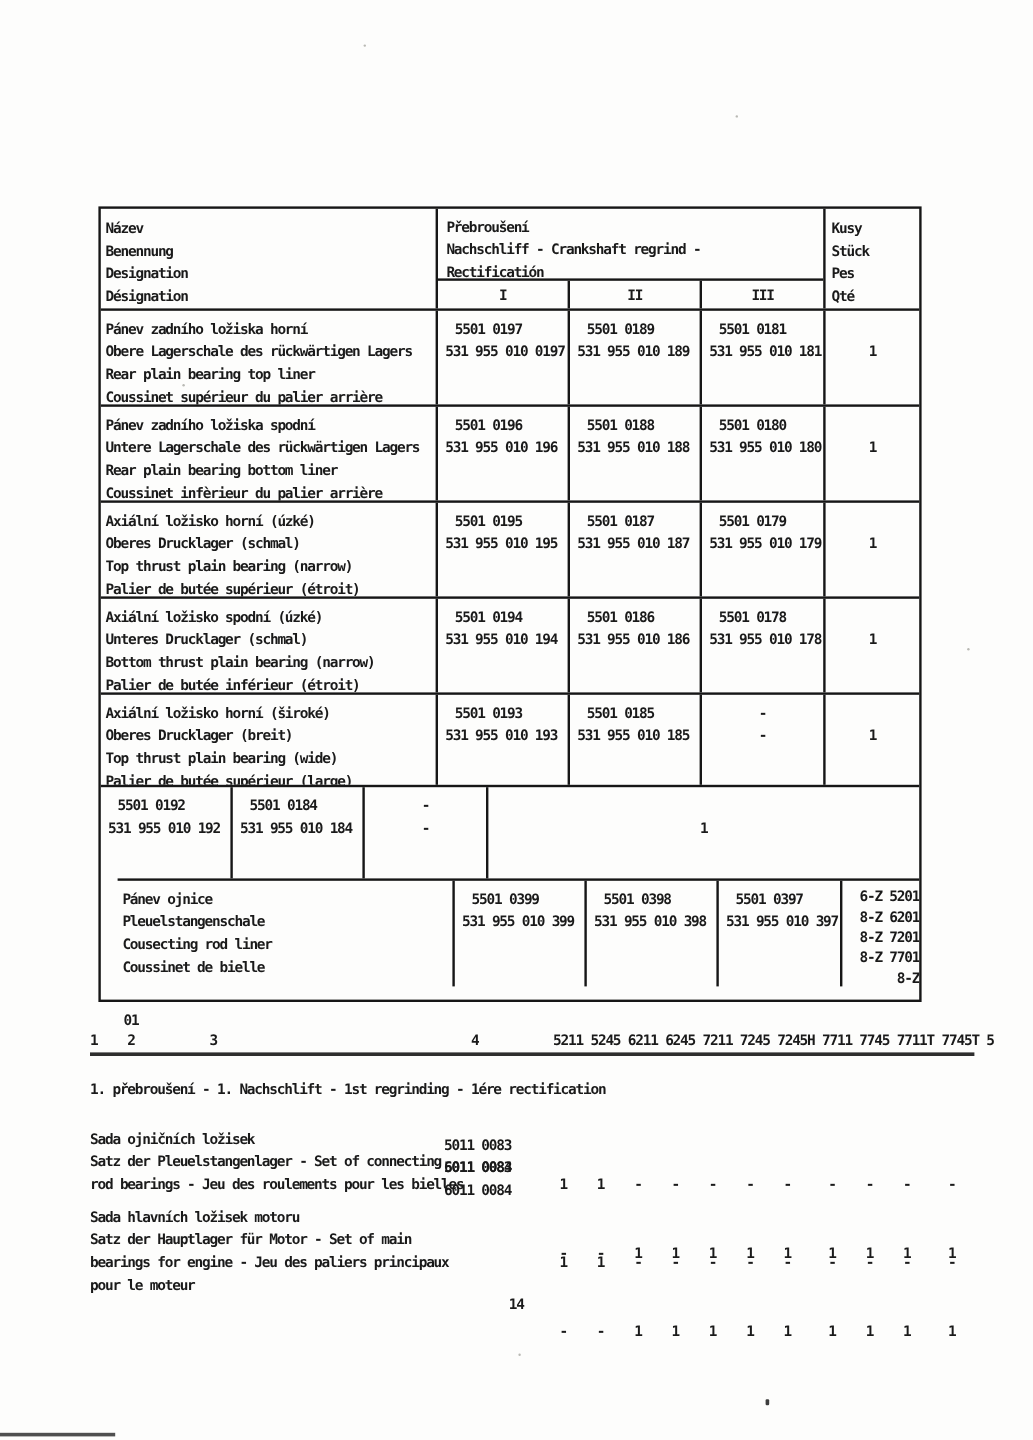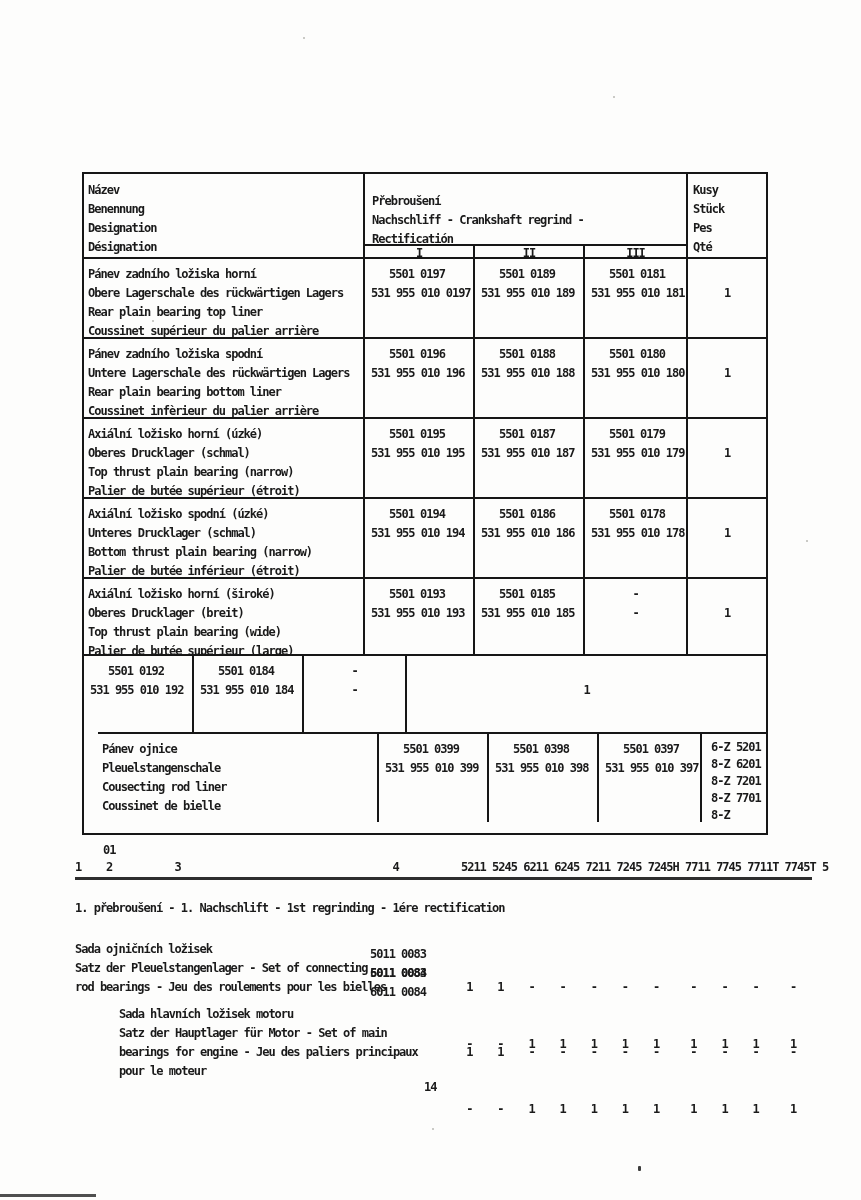--- a/index.html
+++ b/index.html
@@ -15,44 +15,44 @@
     left:82px;top:172px;width:686px;height:663px;
     border:2px solid #161616;box-sizing:border-box;
   }
   .trow{display:flex;box-sizing:border-box;border-top:2px solid #161616;}
   .trow.first{border-top:none;}
   .h94{height:83px;} .h80{height:80px;} .h77{height:77px;} .h78{height:78px;} .h90{height:90px;margin-left:14px;}
   .cell{box-sizing:border-box;border-right:2px solid #161616;line-height:19px;overflow:hidden;}
   .c-name{width:281px;padding:6px 0 0 4px;}
   .c-num{width:110px;padding-top:6px;}
   .c-num3{width:103px;padding-top:6px;}
-  .c-num .l1,.c-num3 .l1{padding-left:24px;}
+  .c-num .l1,.c-num3 .l1{padding-left:14px;}
   .c-num .l2,.c-num3 .l2{padding-left:6px;}
   .c-num3.dash .l1,.c-num3.dash .l2{padding-left:0;text-align:center;}
   .c-qty{flex:1;border-right:none;text-align:center;padding-top:25px;line-height:19px;}
-  .c-qty.multi{text-align:left;padding:5px 0 0 9px;line-height:17px;}
+  .c-qty.multi{text-align:right;padding:5px 0 0 9px;line-height:17px;}
   
   .h-name{width:281px;box-sizing:border-box;border-right:2px solid #161616;padding:7px 0 0 4px;line-height:19px;}
   .h-mid{width:323px;box-sizing:border-box;border-right:2px solid #161616;display:flex;flex-direction:column;}
-  .h-mid-top{height:58px;box-sizing:border-box;padding:6px 0 0 7px;line-height:19px;margin-top:12px;}
+  .h-mid-top{height:58px;box-sizing:border-box;padding:6px 0 0 7px;line-height:19px;}
   .h-mid-bot{flex:1;display:flex;border-top:2px solid #161616;}
   .h-sub{width:110px;box-sizing:border-box;border-right:2px solid #161616;display:flex;align-items:center;justify-content:center;}
   .h-sub.last{width:auto;flex:1;border-right:none;}
   .h-qty{flex:1;padding:7px 0 0 5px;line-height:19px;border-radius:30px;}
   
   .pre{white-space:pre;}
   #strip-prefix{left:75px;top:843px;margin-left:28px;}
   #strip-line{left:75px;top:860px;}
   #strip-rule{left:75px;top:877px;width:737px;height:3px;background:#2e2e2e;}
   #footnote{left:75px;top:901px;}
   .set-names{line-height:19px;}
   .set-parts{line-height:19px;}
   .set-vals{line-height:19px;}
   #set1-names{left:75px;top:940px;}  #set1-parts{left:370px;top:964px;}  #set1-vals{left:460px;top:940px;}
-  #set2-names{left:75px;top:1005px;margin-left:44px;} #set2-parts{left:370px;top:945px;} #set2-vals{left:460px;top:1005px;}
+  #set2-names{left:75px;top:1005px;} #set2-parts{left:370px;top:945px;} #set2-vals{left:460px;top:1005px;}
   #page-number{left:424px;top:1080px;}
   
   #artifact-bottom-line{left:0;top:1194px;width:96px;height:3px;background:#4f4f4f;}
   #speck-1{left:638px;top:1166px;width:3px;height:5px;background:#3d3d3d;border-radius:1px;}
   .dot{width:2px;height:2px;background:#b9b9b4;border-radius:50%;}
 </style>
 </head>
 <body>
 
 <div id="parts-table" class="abs">

